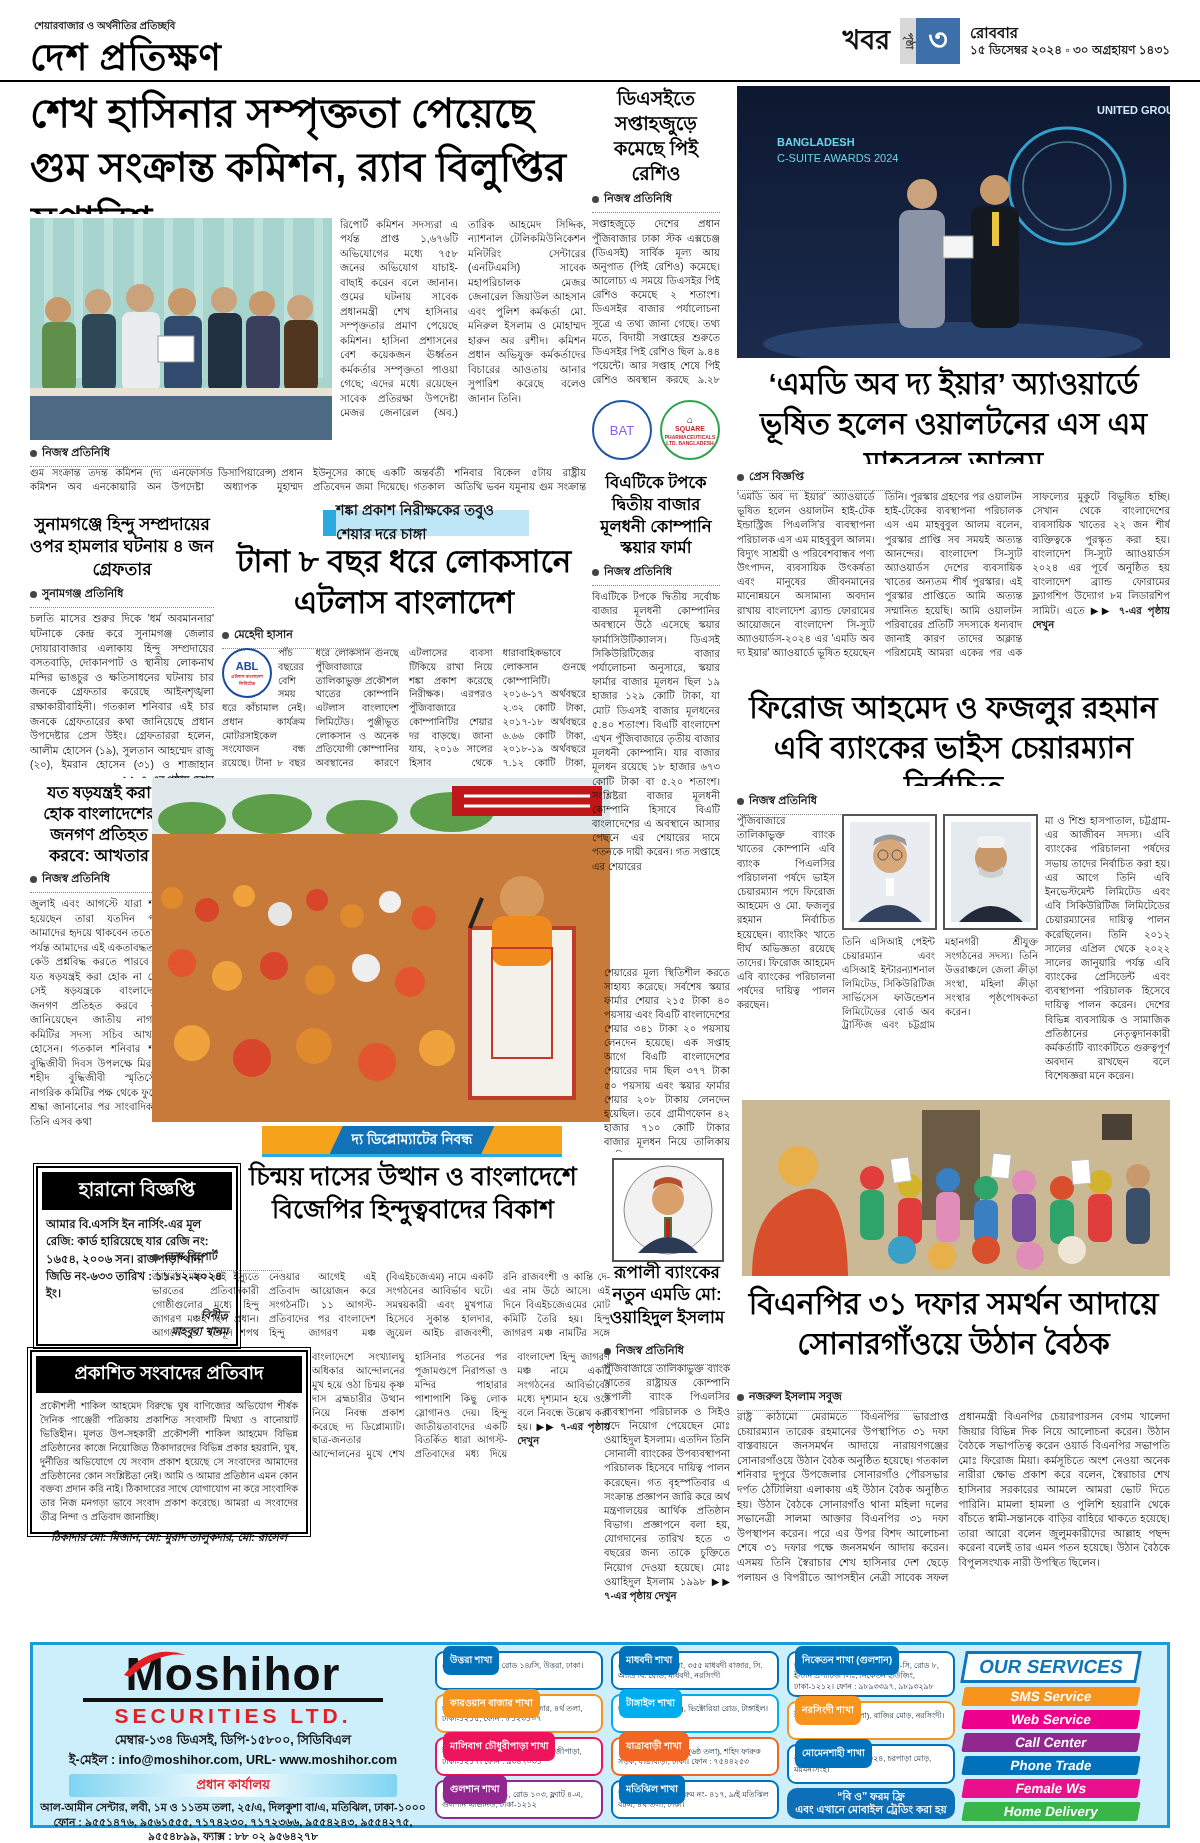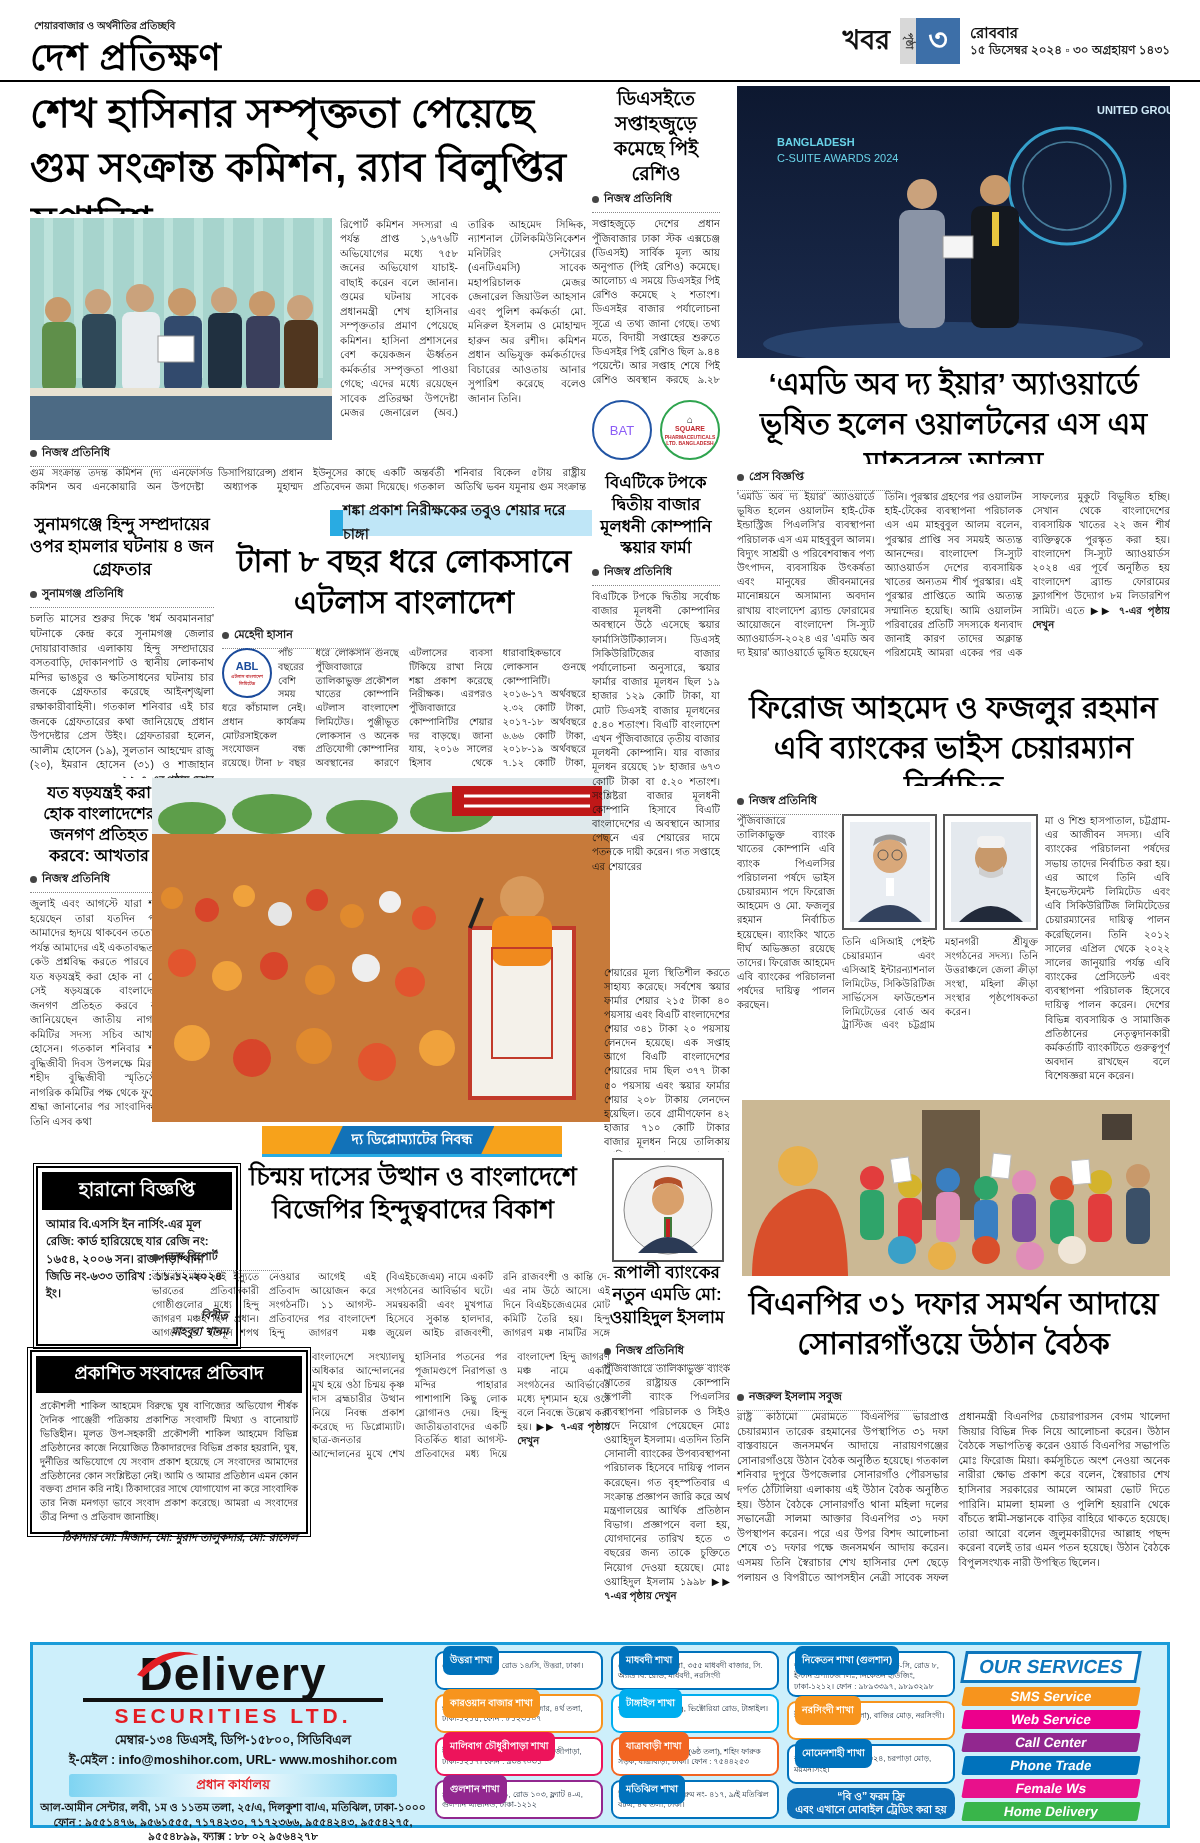--- a/index.html
+++ b/index.html
@@ -43,21 +43,21 @@
   .kicker2{background:#f7a21b;height:28px;display:flex;align-items:center;justify-content:center;border-bottom:3px solid #29abe2;}
   .kicker2 .kt{background:#1272b8;color:#fff;font-size:14px;font-weight:bold;padding:2px 22px;
        clip-path:polygon(8% 0,100% 0,92% 100%,0 100%);}
   
   .noticebox{border:2px solid #000;outline:1px solid #000;outline-offset:2px;background:#fff;padding:6px 8px;}
   .noticebox .nt{background:#000;color:#fff;font-size:19px;font-weight:bold;text-align:center;padding:3px 0;margin:-2px -4px 6px;}
   .noticebox .nb{font-size:11.5px;font-weight:bold;line-height:1.5;text-align:left;}
   .noticebox .sg{text-align:right;font-size:11px;font-weight:bold;margin-top:6px;line-height:1.4;font-style:italic;}
   .protest .nt{font-size:18px;}
   .protest .nb{font-size:9.6px;font-weight:normal;text-align:justify;line-height:1.45;}
-  .protest .sg{text-align:right;}
+  .protest .sg{text-align:center;}
   
   .ph{display:block;overflow:hidden;background:#ccc;}
   .ph svg{display:block;}
   .portrait-frame{border:2px solid #555;background:#fff;display:flex;align-items:center;justify-content:center;}
   
   .logorow{display:flex;gap:8px;justify-content:center;align-items:center;}
   .clogo{width:56px;height:56px;border-radius:50%;background:#fff;border:2px solid #2255a4;
      display:flex;flex-direction:column;align-items:center;justify-content:center;text-align:center;}
   .clogo.green{border-color:#2fa44f;}
   .clogo .l1{font-size:13px;font-weight:normal;color:#8b5cf6;}
@@ -163,21 +163,21 @@
   <div class="abs" style="left:30px;top:514px;width:184px;height:264px;overflow:hidden;">
     <div class="hl hl-s">সুনামগঞ্জে হিন্দু সম্প্রদায়ের ওপর হামলার ঘটনায় ৪ জন গ্রেফতার</div>
     <div class="byline" style="margin-top:4px;">
       <span class="dot"></span>
       <span>সুনামগঞ্জ প্রতিনিধি</span>
     </div>
     <div class="body" style="margin-top:4px;height:160px;">চলতি মাসের শুরুর দিকে 'ধর্ম অবমাননার' ঘটনাকে কেন্দ্র করে সুনামগঞ্জ জেলার দোয়ারাবাজার এলাকায় হিন্দু সম্প্রদায়ের বসতবাড়ি, দোকানপাট ও স্থানীয় লোকনাথ মন্দির ভাঙচুর ও ক্ষতিসাধনের ঘটনায় চার জনকে গ্রেফতার করেছে আইনশৃঙ্খলা রক্ষাকারীবাহিনী। গতকাল শনিবার এই চার জনকে গ্রেফতারের কথা জানিয়েছে প্রধান উপদেষ্টার প্রেস উইং। গ্রেফতাররা হলেন, আলীম হোসেন (১৯), সুলতান আহম্মেদ রাজু (২০), ইমরান হোসেন (৩১) ও শাজাহান হোসেন (২০)। পুলিশ সদর দফতরের বরাত দিয়ে প্রেস উইং থেকে বলা হয়েছে, গত ২ ডিসেম্বর সুনামগঞ্জ জেলার দোয়ারাবাজার থানার মংলারগাঁও গ্রামে আকাশ দাস (২০) তার ফেসবুক আইডি থেকে ইসলাম ধর্মকে</div>
     <div class="more" style="text-align:right;">▶▶ ৭-এর পৃষ্ঠায় দেখুন</div>
   </div>
 
-  <div class="abs kicker1" style="left:330px;top:510px;width:262px;">
+  <div class="abs kicker1" style="left:323px;top:510px;width:206px;">
     <div class="sq"></div>
     <div class="kt">শঙ্কা প্রকাশ নিরীক্ষকের তবুও শেয়ার দরে চাঙ্গা</div>
   </div>
   <div class="abs hl" style="left:222px;top:542px;width:364px;height:80px;font-size:31px;overflow:hidden;">টানা ৮ বছর ধরে লোকসানে এটলাস বাংলাদেশ</div>
   <div class="abs byline" style="left:222px;top:626px;width:160px;">
     <span class="dot"></span>
     <span>মেহেদী হাসান</span>
   </div>
   <div class="abs" style="left:222px;top:646px;width:364px;height:130px;overflow:hidden;">
     <div class="body cols4" style="font-size:9.7px;height:130px;">
@@ -443,21 +443,21 @@
     <span>নজরুল ইসলাম সবুজ</span>
   </div>
   <div class="abs body cols2" style="left:737px;top:1410px;width:433px;height:222px;font-size:10.3px;">রাষ্ট্র কাঠামো মেরামতে বিএনপির ভারপ্রাপ্ত চেয়ারম্যান তারেক রহমানের উপস্থাপিত ৩১ দফা বাস্তবায়নে জনসমর্থন আদায়ে নারায়ণগঞ্জের সোনারগাঁওয়ে উঠান বৈঠক অনুষ্ঠিত হয়েছে। গতকাল শনিবার দুপুরে উপজেলার সোনারগাঁও পৌরসভার দর্পত ঠোঁটালিয়া এলাকায় এই উঠান বৈঠক অনুষ্ঠিত হয়। উঠান বৈঠকে সোনারগাঁও থানা মহিলা দলের সভানেত্রী সালমা আক্তার বিএনপির ৩১ দফা উপস্থাপন করেন। পরে এর উপর বিশদ আলোচনা শেষে ৩১ দফার পক্ষে জনসমর্থন আদায় করেন। এসময় তিনি স্বৈরাচার শেখ হাসিনার দেশ ছেড়ে পলায়ন ও বিপরীতে আপসহীন নেত্রী সাবেক সফল প্রধানমন্ত্রী বিএনপির চেয়ারপারসন বেগম খালেদা জিয়ার বিভিন্ন দিক নিয়ে আলোচনা করেন। উঠান বৈঠকে সভাপতিত্ব করেন ওয়ার্ড বিএনপির সভাপতি মোঃ ফিরোজ মিয়া। কর্মসূচিতে অংশ নেওয়া অনেক নারীরা ক্ষোভ প্রকাশ করে বলেন, স্বৈরাচার শেখ হাসিনার সরকারের আমলে আমরা ভোট দিতে পারিনি। মামলা হামলা ও পুলিশি হয়রানি থেকে বাঁচতে স্বামী-সন্তানকে বাড়ির বাহিরে থাকতে হয়েছে। তারা আরো বলেন জুলুমকারীদের আল্লাহ পছন্দ করেনা বলেই তার এমন পতন হয়েছে। উঠান বৈঠকে বিপুলসংখ্যক নারী উপস্থিত ছিলেন।</div>
 
   <div class="ad">
     <div class="logo-panel">
       <div class="brand">
         <svg class="swoosh" viewBox="0 0 70 40">
           <path d="M4 34 Q30 2 66 14 Q38 10 10 36 Z" fill="#e31e24"></path>
         </svg>
-        <span>Delivery</span>
+        <span>Moshihor</span>
       </div>
       <div class="brand-rule"></div>
       <div class="brand-sub">SECURITIES LTD.</div>
       <div class="mline">মেম্বার-১৩৪ ডিএসই, ডিপি-১৫৮০০, সিডিবিএল</div>
       <div class="eline">ই-মেইল : info@moshihor.com, URL- www.moshihor.com</div>
       <div class="ho-bar">প্রধান কার্যালয়</div>
       <div class="ho-addr">আল-আমীন সেন্টার, লবী, ১ম ও ১১তম তলা, ২৫/এ, দিলকুশা বা/এ, মতিঝিল, ঢাকা-১০০০</div>
       <div class="ho-addr">ফোন : ৯৫৫১৪৭৬, ৯৫৬১৫৫৫, ৭১৭৪২৩০, ৭১৭২৩৬৬, ৯৫৫৪২৪৩, ৯৫৫৪২৭৫,</div>
       <div class="ho-addr">৯৫৫৪৮৯৯, ফ্যাক্স : ৮৮ ০২ ৯৫৬৪২৭৮</div>
     </div>

